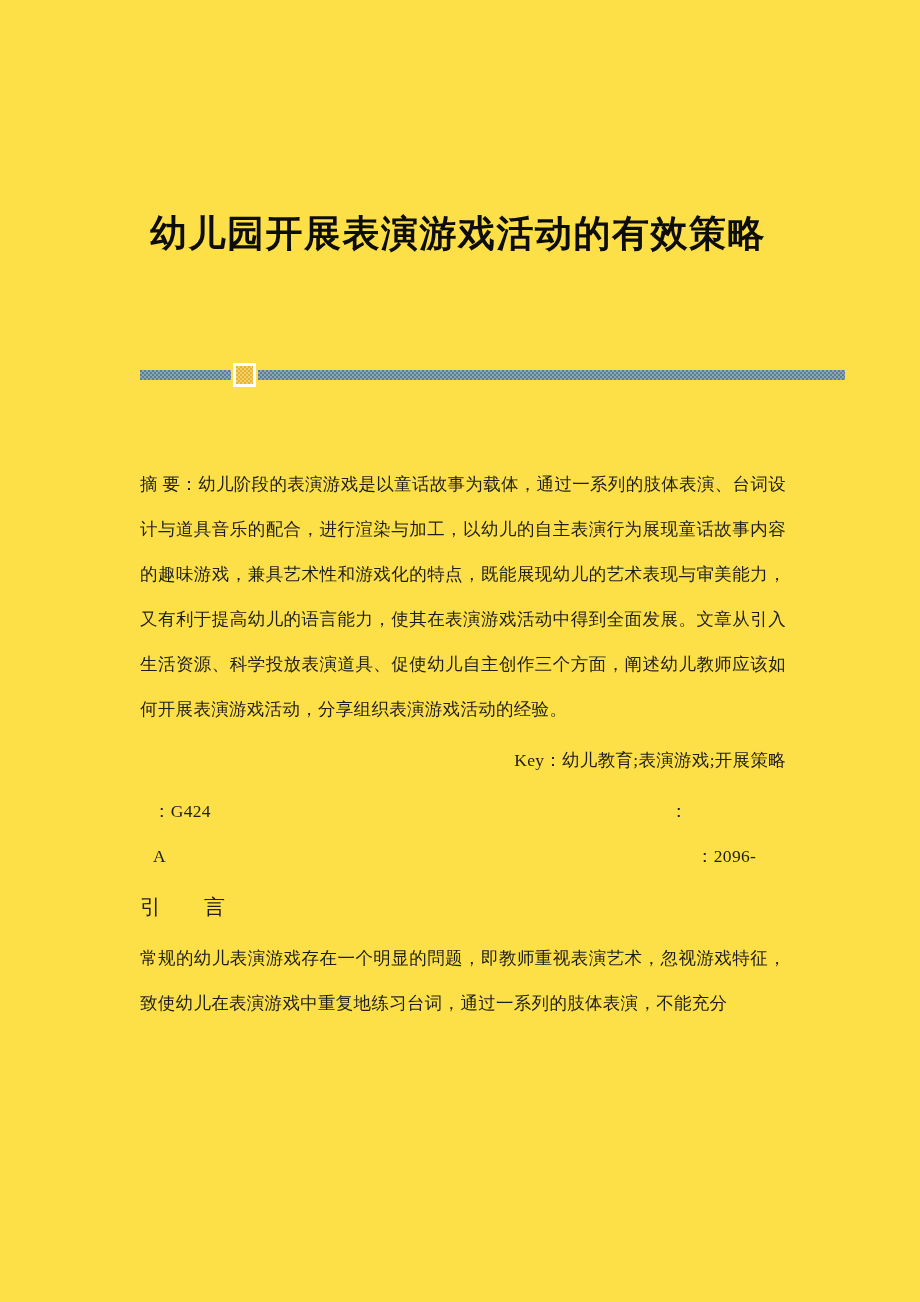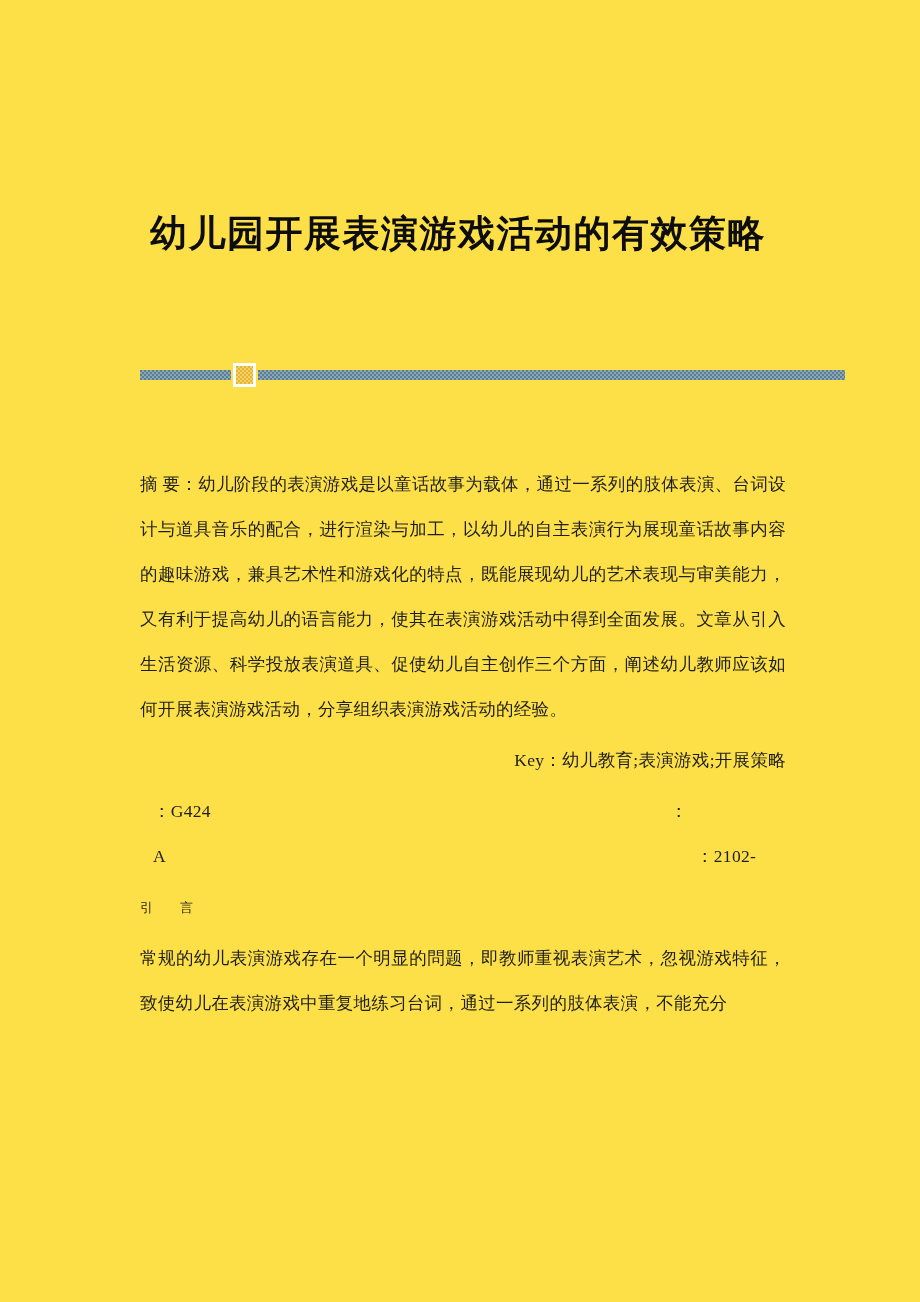--- a/index.html
+++ b/index.html
@@ -118,21 +118,21 @@
     letter-spacing: 0.3px;
     color: #1e1e1e;
     height: 45px;
     white-space: pre;
   }
   .clsrow .lead { position: absolute; left: 0; top: 0; margin-left: 13px; }
   .clsrow .trail-a { position: absolute; left: 530px; top: 0; }
   .clsrow .trail-b { position: absolute; left: 556px; top: 0; }
 
   .section-heading {
-    font-size: 13px;
+    font-size: 21px;
     line-height: 45px;
     letter-spacing: 0.3px;
     margin: 0;
     color: #1e1e1e;
     white-space: pre;
   }
 </style>
 </head>
 <body>
 
@@ -156,21 +156,21 @@
 
     <div class="gap-sm"></div>
 
     <div class="clsrow">
       <span class="lead">：G424</span>
       <span class="trail-a">：</span>
     </div>
 
     <div class="clsrow">
       <span class="lead">A</span>
-      <span class="trail-b">：2102-</span>
+      <span class="trail-b">：2096-</span>
     </div>
 
 
     <div class="gap-sm"></div>
 
     <p class="section-heading">引　　言</p>
 
     <div class="gap-sm"></div>
 
     <p class="para">常规的幼儿表演游戏存在一个明显的問题，即教师重视表演艺术，忽视游戏特征，致使幼儿在表演游戏中重复地练习台词，通过一系列的肢体表演，不能充分</p>

